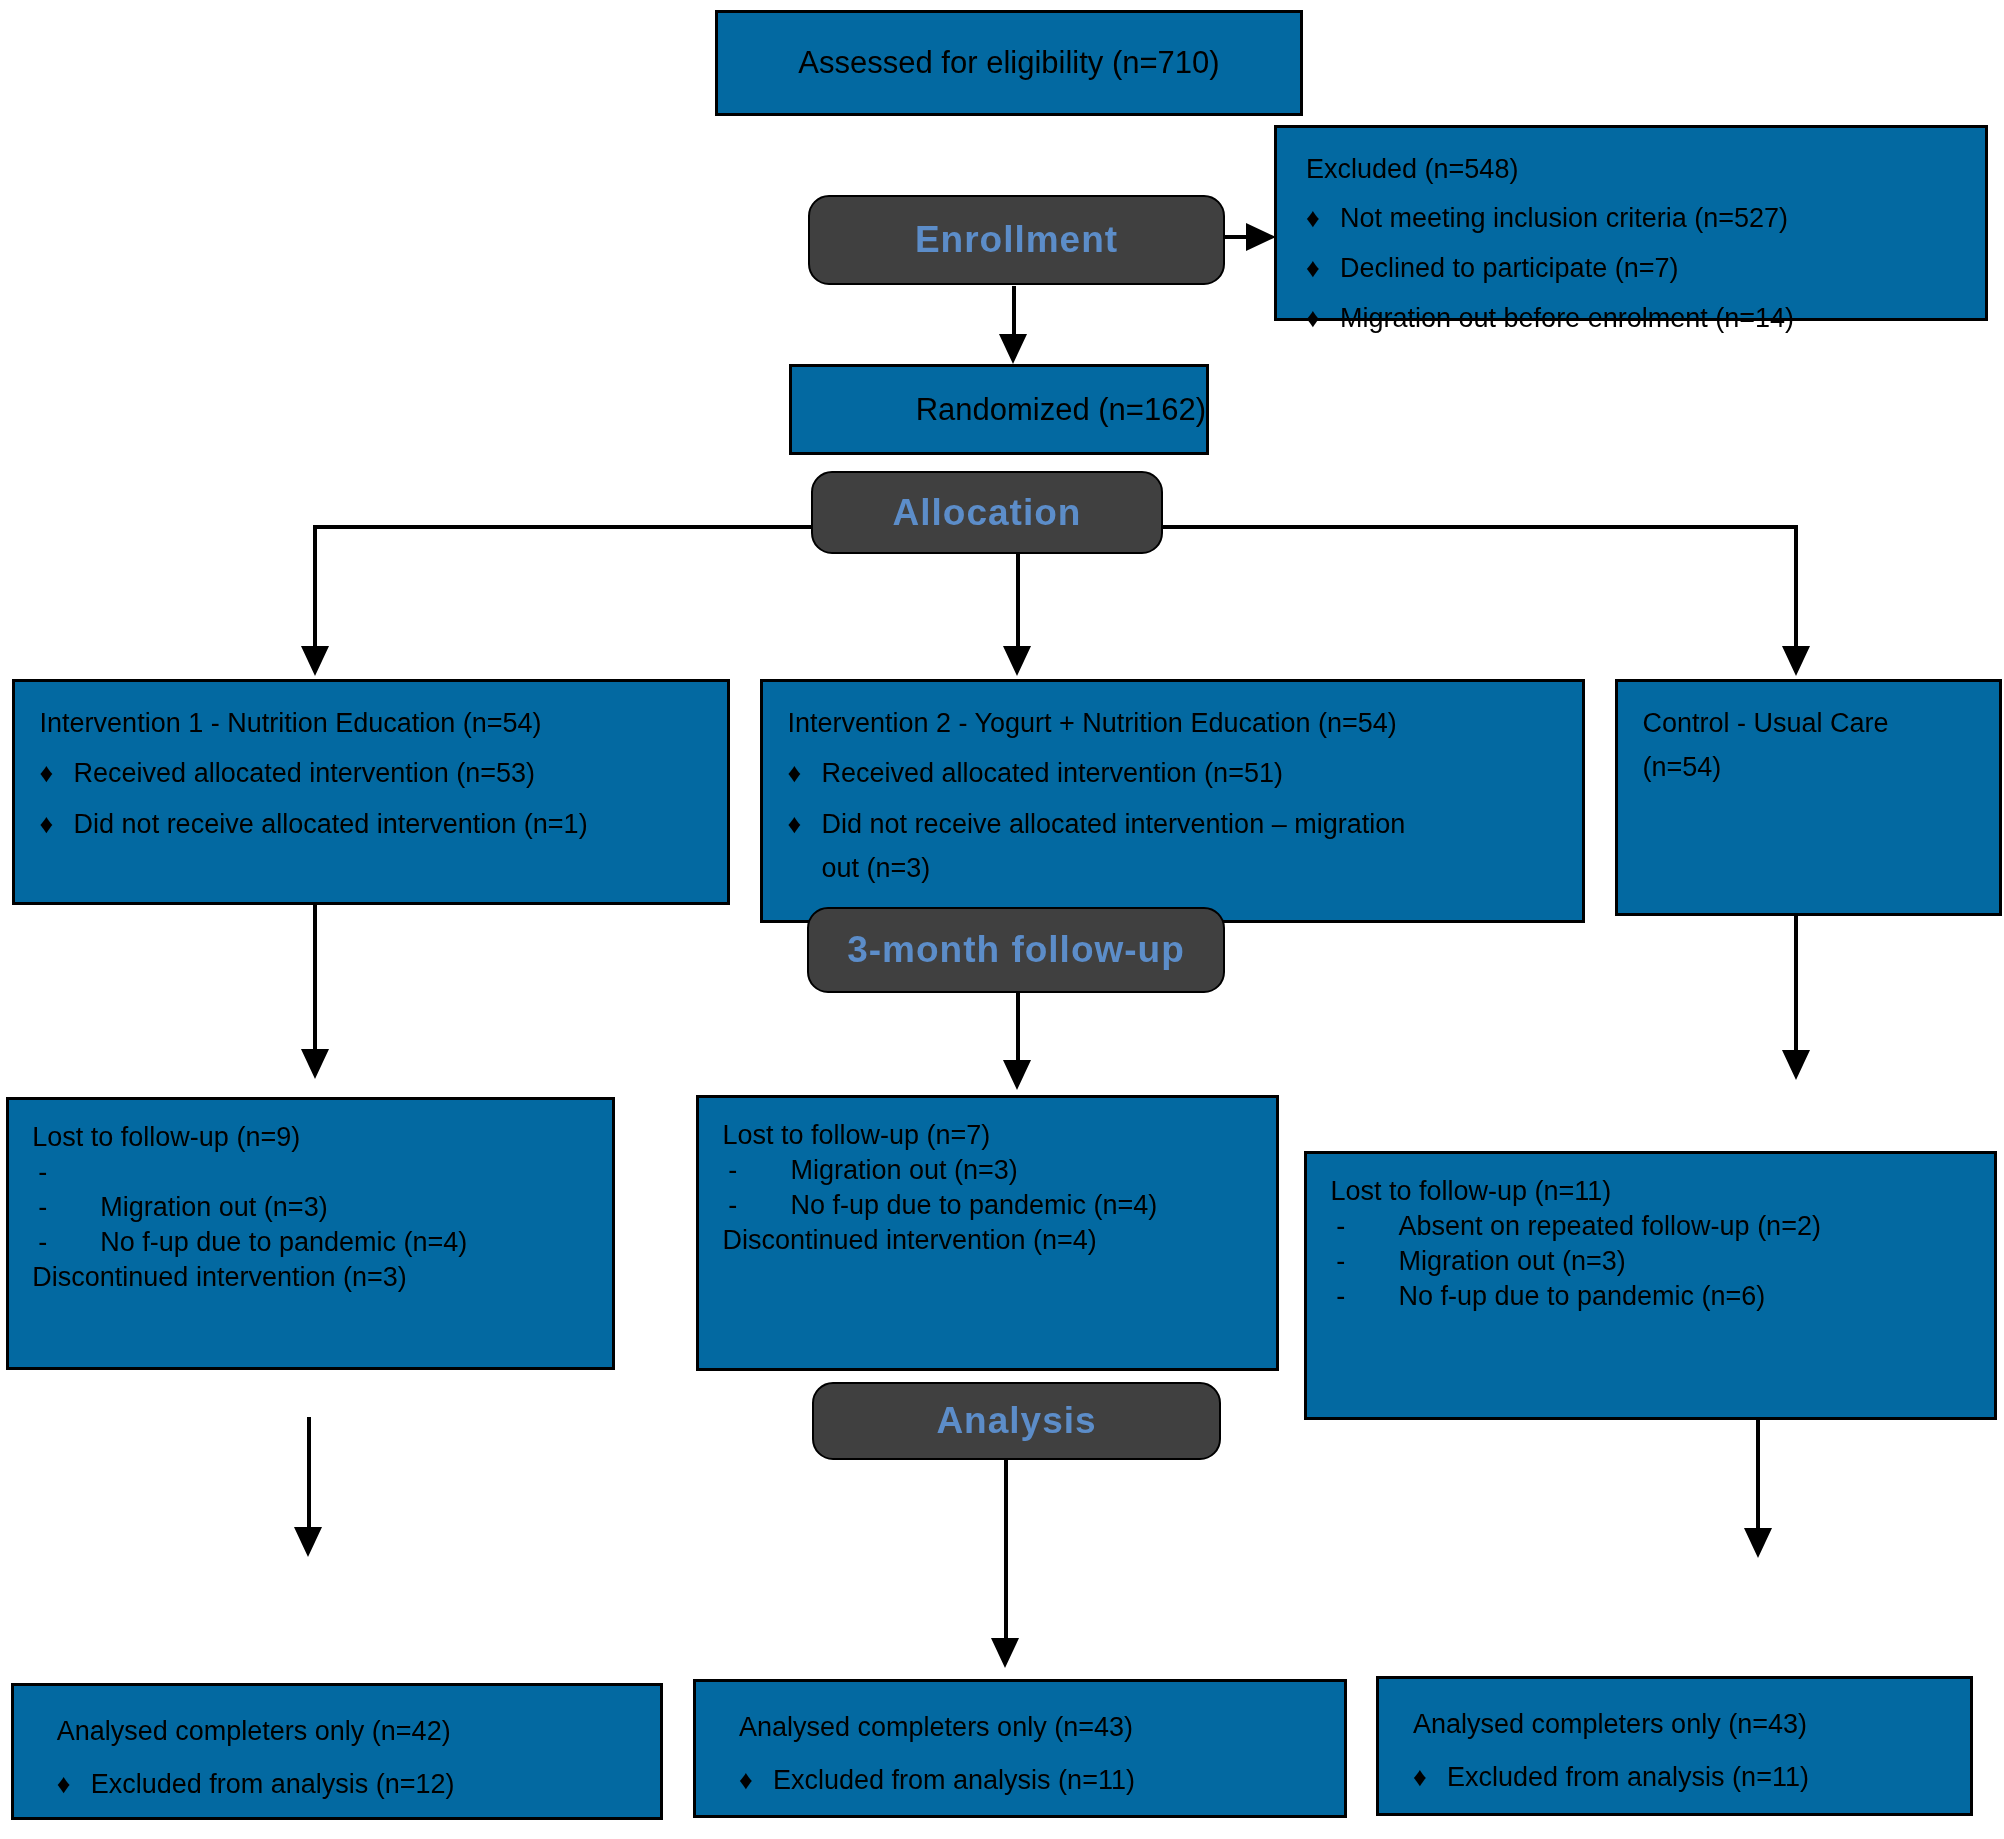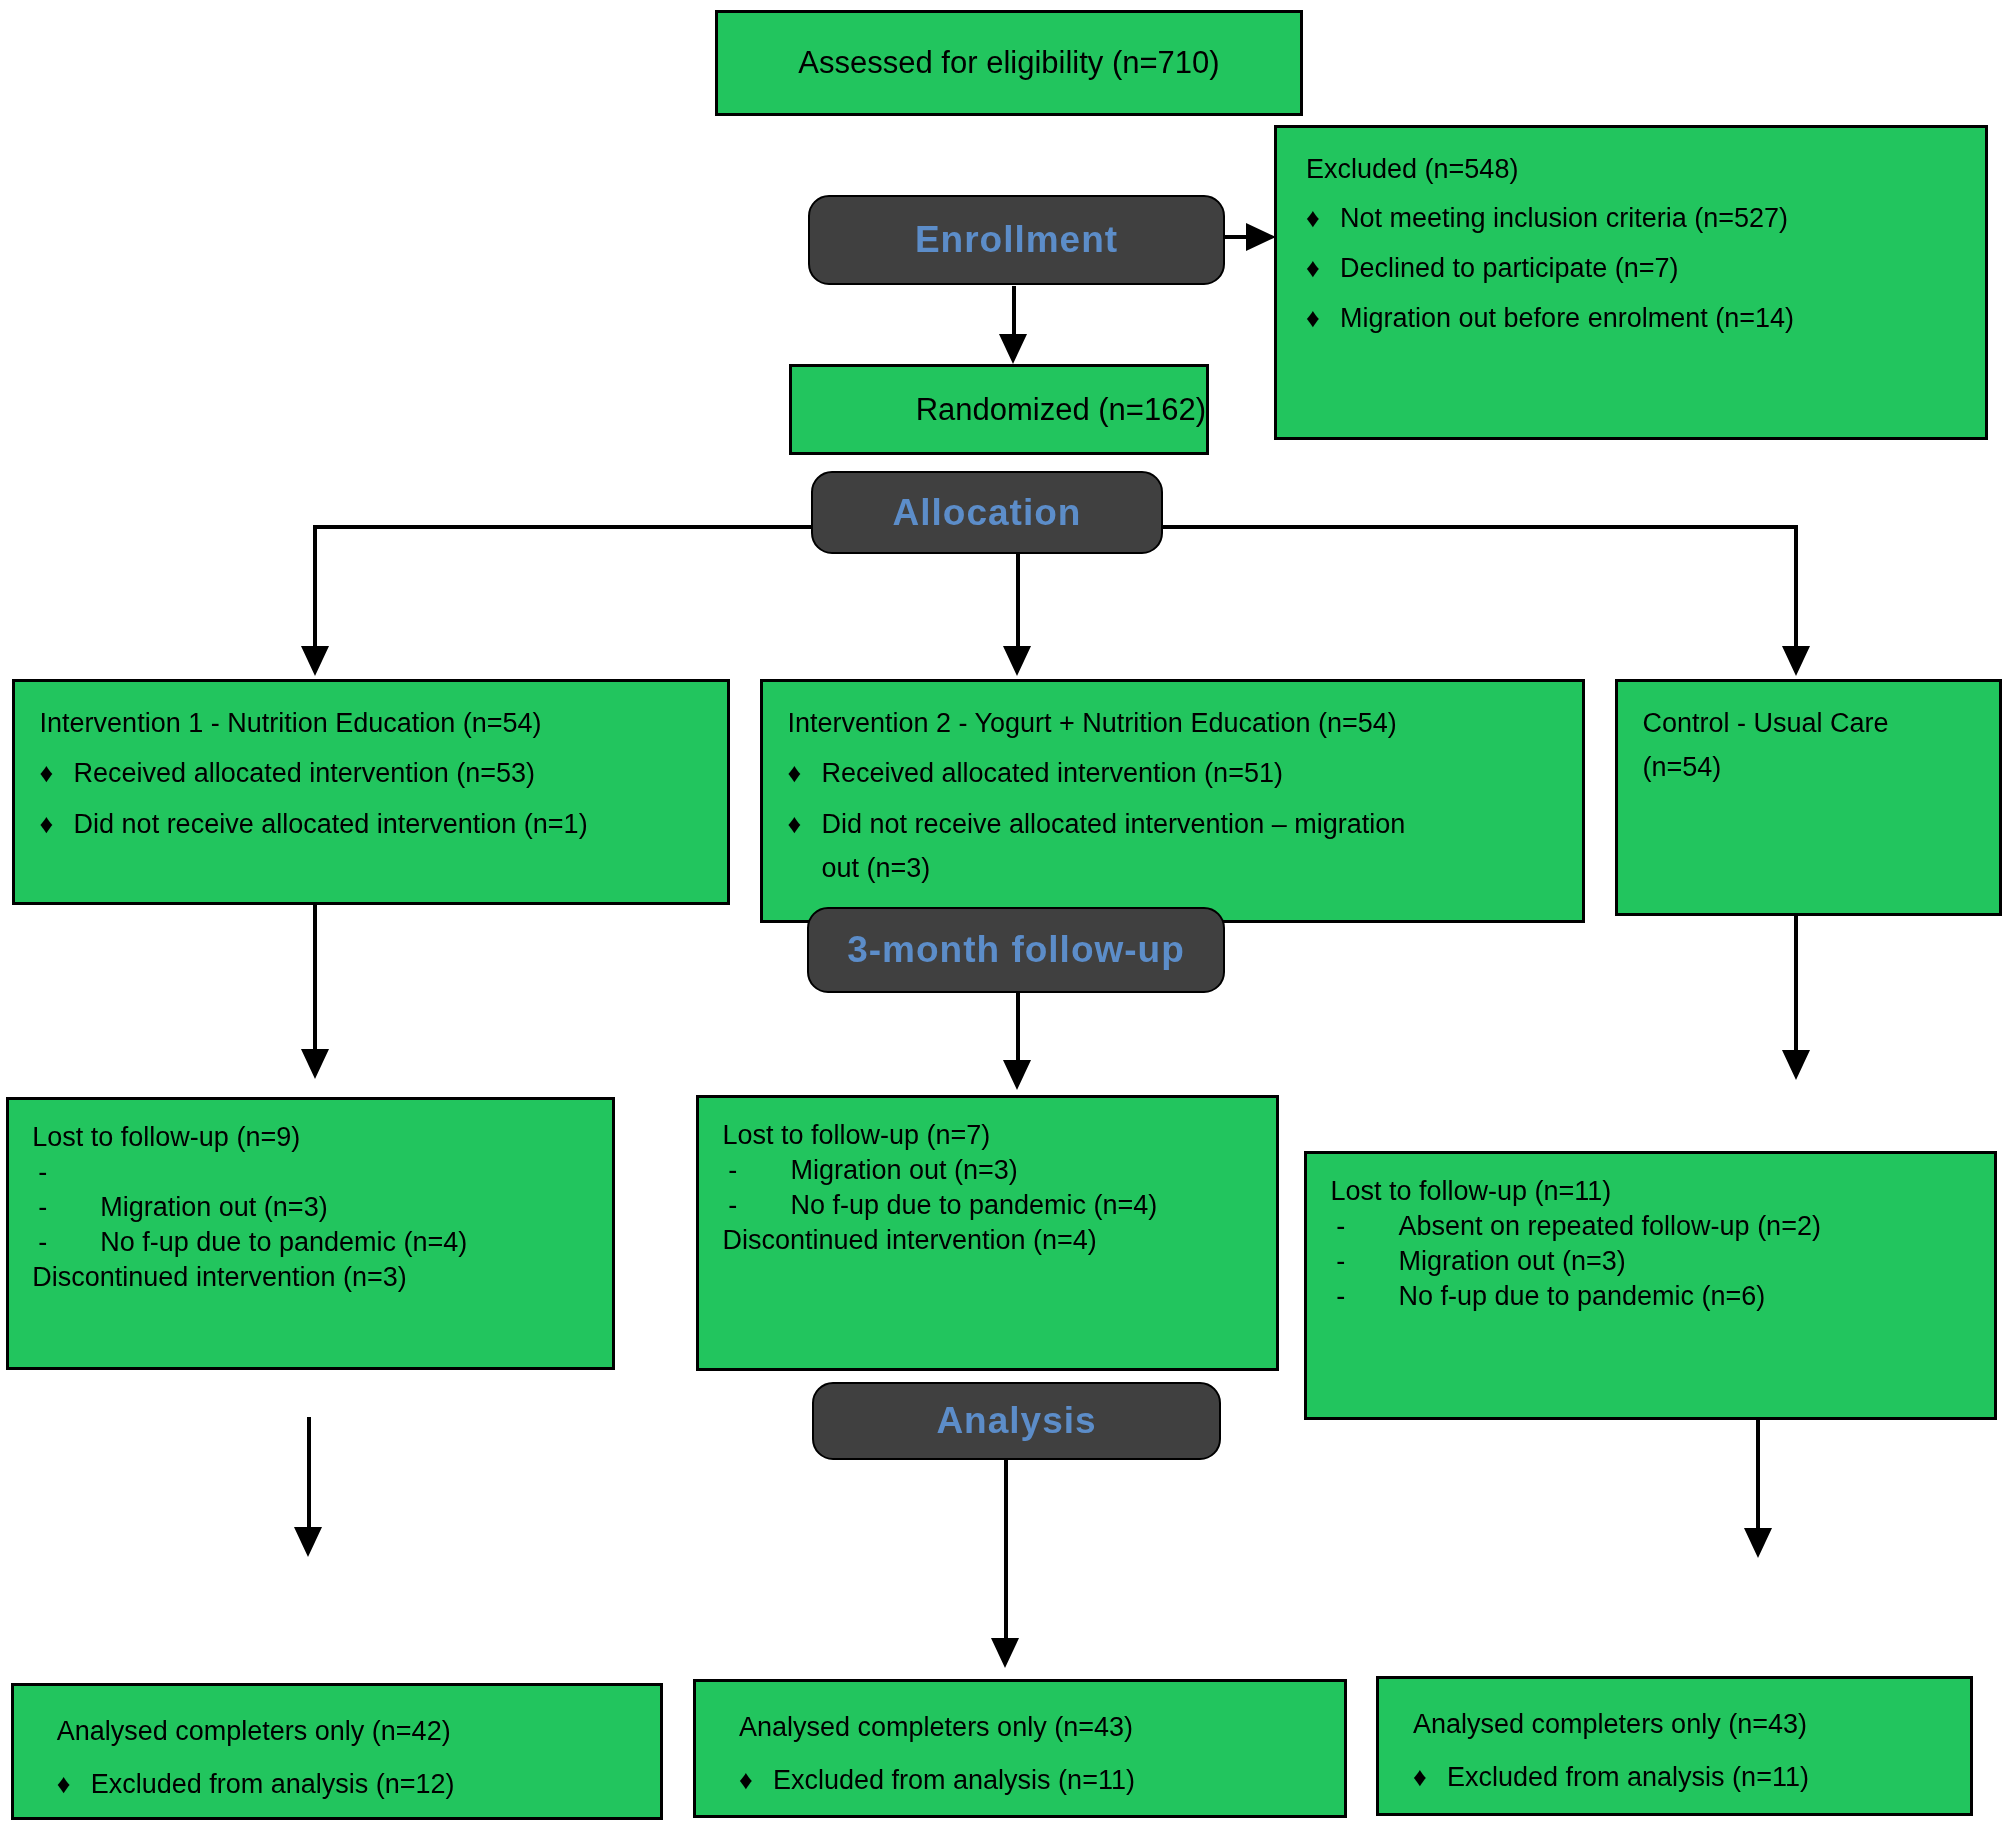--- a/index.html
+++ b/index.html
@@ -1,18 +1,18 @@
 <!DOCTYPE html>
 <html style="font-size:7.8px"><head>
 <meta charset="utf-8">
 <style>
   html,body{margin:0;padding:0;background:#fff;}
   #root{position:relative;width:2005px;height:1840px;background:#ffffff;
         font-family:"Liberation Sans", sans-serif;color:#000;}
-  .box{position:absolute;background:#22c55e;border:3.4px solid #000;box-sizing:border-box;
+  .box{position:absolute;background:#0369a1;border:3.4px solid #000;box-sizing:border-box;
        font-size:27px;line-height:44px;padding:18.6px 24.4px;}
   .center{display:flex;align-items:center;justify-content:center;text-align:center;
           font-size:31px;padding:0;}
   .stage{position:absolute;background:#404040;border:2.9px solid #000;border-radius:21px;
          box-sizing:border-box;display:flex;align-items:center;justify-content:center;
          font-weight:bold;font-size:37px;letter-spacing:1px;color:#5c8dc9;}
   .fup{line-height:35px;padding:19.5px 23.4px;}
   .ana{padding:21.5px 43px;line-height:47px;}
   .bline{white-space:normal;}
   .d-item{display:flex;margin-top:6.8px;}
@@ -84,21 +84,21 @@
   </div>
 
   <div class="box center" style="left:715px;top:9.8px;width:588px;height:106px;">
     <span>Assessed for eligibility (n=710)</span>
   </div>
 
   <div class="stage" style="left:808px;top:195px;width:417px;height:90px;">
     <span>Enrollment</span>
   </div>
 
-  <div class="box" style="left:1274px;top:125px;width:714px;height:315px;padding:19.5px 29px;line-height:43px;">
+  <div class="box" style="left:1274px;top:125px;width:714px;height:196px;padding:19.5px 29px;line-height:43px;">
     <div class="bline">Excluded (n=548)</div>
     <div class="bline d-item">
       <span class="mk">♦</span>
       <span class="txt">Not meeting inclusion criteria (n=527)</span>
     </div>
     <div class="bline d-item">
       <span class="mk">♦</span>
       <span class="txt">Declined to participate (n=7)</span>
     </div>
     <div class="bline d-item">

